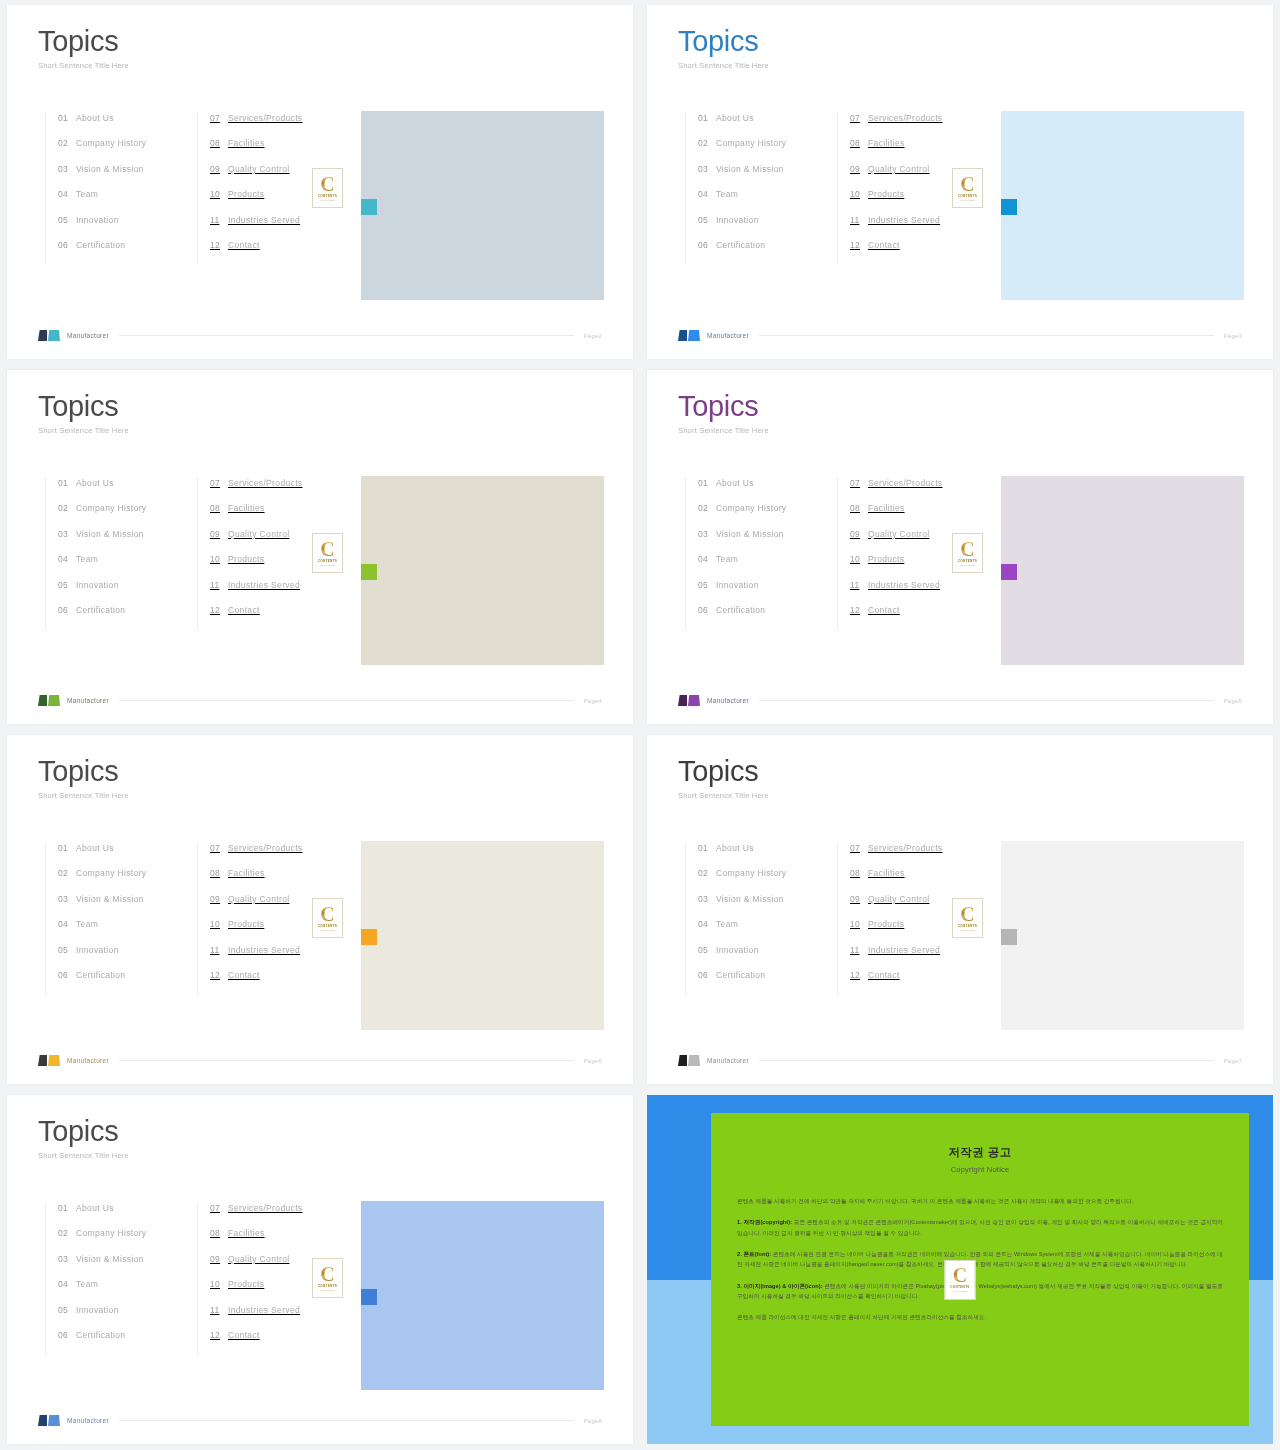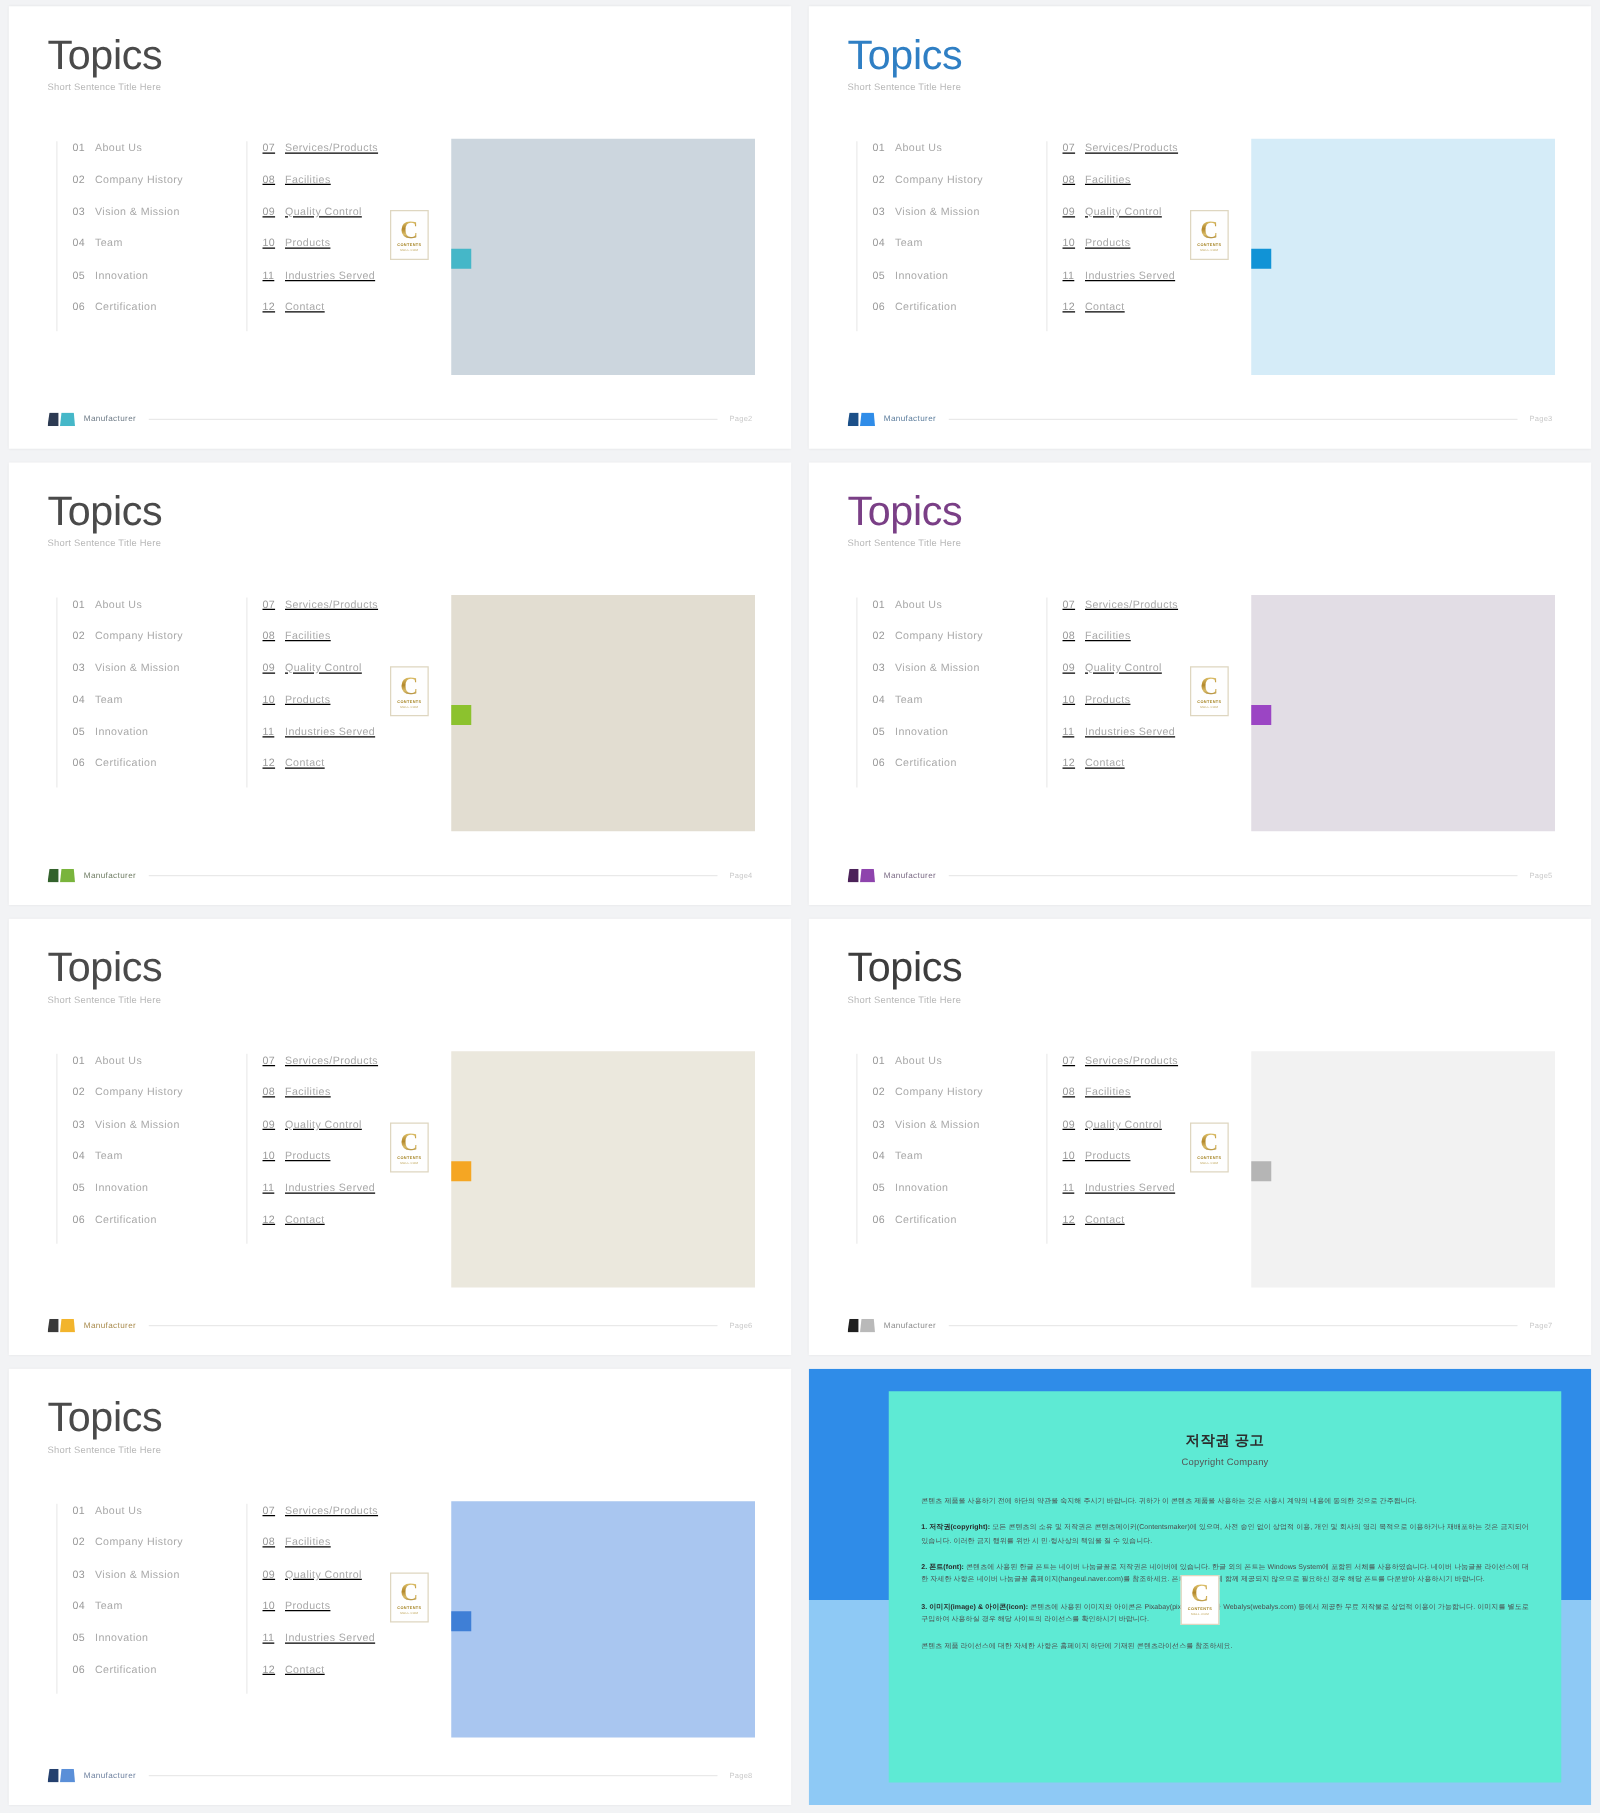--- a/index.html
+++ b/index.html
@@ -22,21 +22,21 @@
   .slide {
     position: relative;
     width: 100%; height: 100%;
     background: #ffffff;
     overflow: hidden;
     box-shadow: 0 0 2px rgba(0,0,0,0.07);
   }
   
   .title-wrap { position: absolute; left: 31px; top: 22px; }
   .s-title {
-    font-size: 33px;
+    font-size: 29px;
     font-weight: 400;
     letter-spacing: -0.3px;
     line-height: 1;
     color: #4a4a4a;
     font-family: "Liberation Sans", sans-serif;
   }
   .s-sub {
     font-size: 7.5px;
     color: #b7b7b7;
     letter-spacing: 0.2px;
@@ -140,21 +140,21 @@
   
   .cslide {
     position: relative; width: 100%; height: 100%;
     overflow: hidden;
   }
   .cbg-top { position: absolute; left: 0; top: 0; width: 100%; height: 53%; background: #2f8ce8; }
   .cbg-bot { position: absolute; left: 0; top: 53%; width: 100%; height: 47%; background: #8ec9f5; }
   .cpaper {
     position: absolute;
     left: 24px; top: 18px; right: 24px; bottom: 18px;
-    background: #5eead4;
+    background: #84cc16;
     margin-left: 40px;
   }
   .chead { text-align: center; margin-top: 32px; }
   .chead-ko {
     font-size: 11.5px; font-weight: bold; color: #2c2c2c;
     letter-spacing: 0.4px;
   }
   .chead-en {
     font-size: 7.5px; color: #555; margin-top: 5px; letter-spacing: 0.2px;
   }
@@ -725,21 +725,21 @@
         </div>
       </div>
     </div>
     <div class="slide-cell">
       <div class="cslide">
         <div class="cbg-top"></div>
         <div class="cbg-bot"></div>
         <div class="cpaper">
           <div class="chead">
             <div class="chead-ko">저작권 공고</div>
-            <div class="chead-en">Copyright Company</div>
+            <div class="chead-en">Copyright Notice</div>
           </div>
           <div class="cbody">
             <p class="cpara">콘텐츠 제품을 사용하기 전에 하단의 약관을 숙지해 주시기 바랍니다. 귀하가 이 콘텐츠 제품을 사용하는 것은 사용시 계약의 내용에 동의한 것으로 간주됩니다.</p>
             <p class="cpara"><b>1. 저작권(copyright):</b><span> 모든 콘텐츠의 소유 및 저작권은 콘텐츠메이커(Contentsmaker)에 있으며, 사전 승인 없이 상업적 이용, 개인 및 회사의 영리 목적으로 이용하거나 재배포하는 것은 금지되어 있습니다. 이러한 금지 행위를 위반 시 민·형사상의 책임을 질 수 있습니다.</span></p>
             <p class="cpara"><b>2. 폰트(font):</b><span> 콘텐츠에 사용된 한글 폰트는 네이버 나눔글꼴로 저작권은 네이버에 있습니다. 한글 외의 폰트는 Windows System에 포함된 서체를 사용하였습니다. 네이버 나눔글꼴 라이선스에 대한 자세한 사항은 네이버 나눔글꼴 홈페이지(hangeul.naver.com)를 참조하세요. 폰트는 콘텐츠에 함께 제공되지 않으므로 필요하신 경우 해당 폰트를 다운받아 사용하시기 바랍니다.</span></p>
             <p class="cpara"><b>3. 이미지(image) &amp; 아이콘(icon):</b><span> 콘텐츠에 사용된 이미지와 아이콘은 Pixabay(pixabay.com)와 Webalys(webalys.com) 등에서 제공한 무료 저작물로 상업적 이용이 가능합니다. 이미지를 별도로 구입하여 사용하실 경우 해당 사이트의 라이선스를 확인하시기 바랍니다.</span></p>
             <p class="cpara">콘텐츠 제품 라이선스에 대한 자세한 사항은 홈페이지 하단에 기재된 콘텐츠라이선스를 참조하세요.</p>
           </div>
         </div>
         <div class="cbadge">

